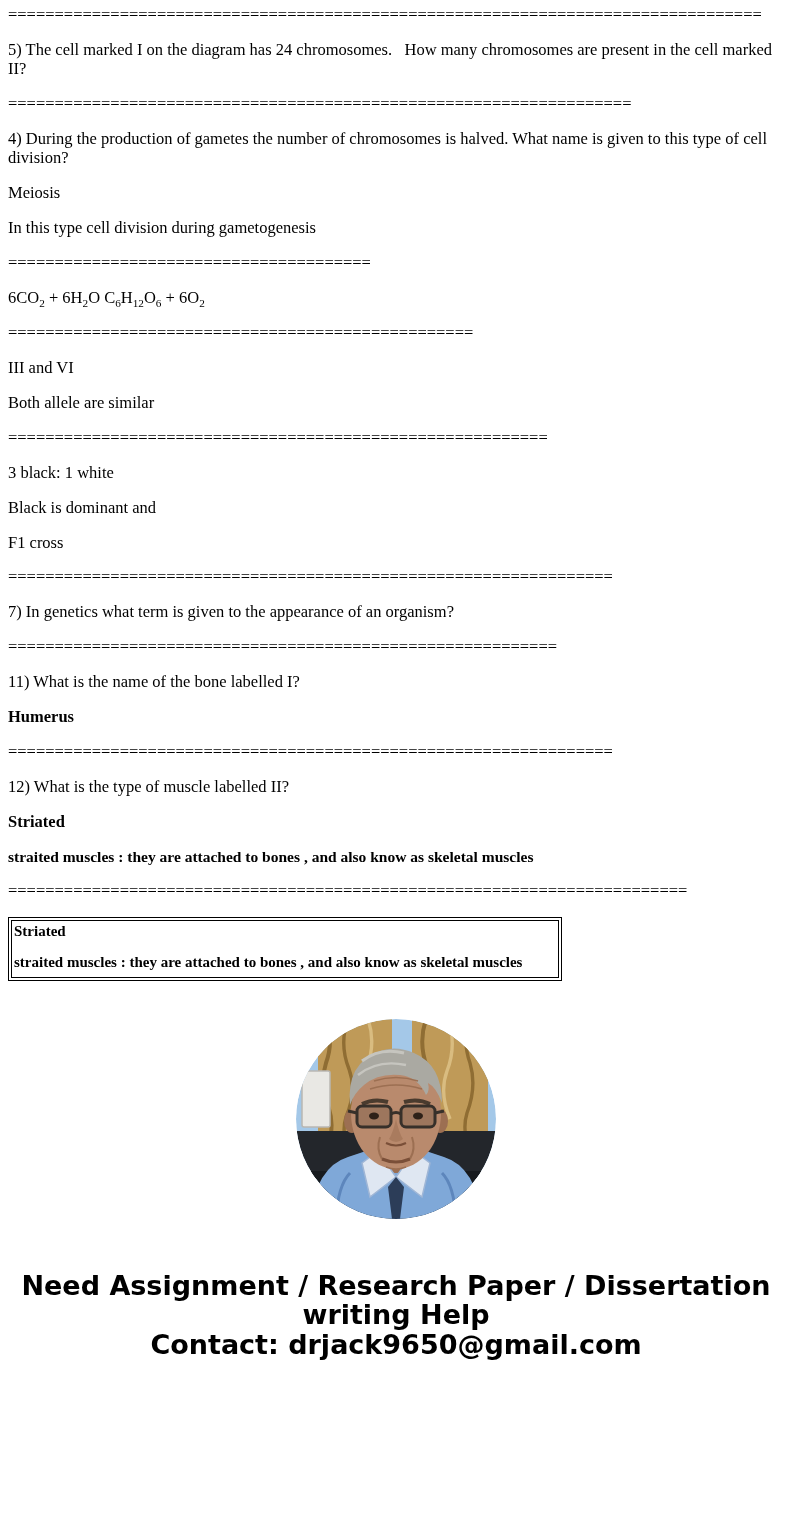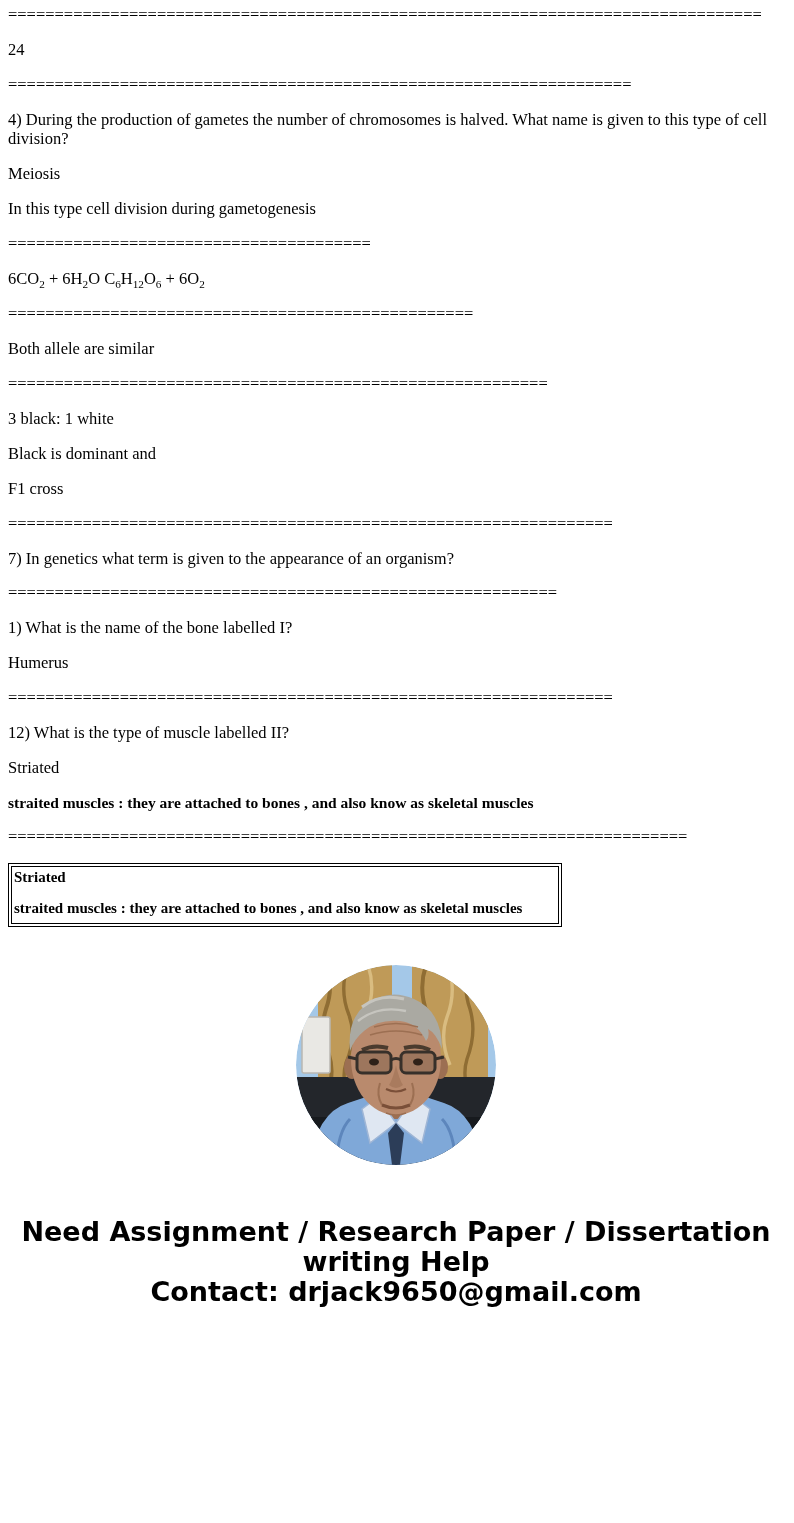--- a/index.html
+++ b/index.html
@@ -5,21 +5,21 @@
   html, body { margin: 0; padding: 0; background: #ffffff; color: #000000; }
   body {
     font-family: "Liberation Serif", "DejaVu Serif", serif;
     font-size: 16.5px;
     width: 794px;
   }
   .doc { padding: 6px 10px 20px 8px; }
   .block { margin: 0 0 16px 0; line-height: 1.15; }
   .sep { white-space: nowrap; overflow: hidden; letter-spacing: 0; }
   .pre { white-space: pre-wrap; }
-  .bold { font-weight: normal; }
+  .bold { font-weight: bold; }
   .bold-note { font-weight: bold; font-size: 15.5px; }
   sub { font-size: 0.68em; line-height: 0; }
 
   .answer-box {
     width: 548px;
     border: 1px solid #000;
     padding: 2px;
     margin: 8px 0 0 0;
     background: #fff;
   }
@@ -59,43 +59,44 @@
     color: #000;
   }
   .footer div { white-space: nowrap; }
 </style>
 </head>
 <body>
 
 <div class="doc">
 
   <p class="block sep">=================================================================================</p>
-  <p class="block">24</p>
+  <p class="block pre">5) The cell marked I on the diagram has 24 chromosomes.   How many chromosomes are present in the cell marked II?</p>
 
   <p class="block sep">===================================================================</p>
   <p class="block">4) During the production of gametes the number of chromosomes is halved. What name is given to this type of cell division?</p>
   <p class="block">Meiosis</p>
   <p class="block">In this type cell division during gametogenesis</p>
 
   <p class="block sep">=======================================</p>
   <p class="block">6CO<sub>2</sub> + 6H<sub>2</sub>O C<sub>6</sub>H<sub>12</sub>O<sub>6</sub> + 6O<sub>2</sub></p>
 
   <p class="block sep">==================================================</p>
+  <p class="block">III and VI</p>
   <p class="block">Both allele are similar</p>
 
   <p class="block sep">==========================================================</p>
   <p class="block">3 black: 1 white</p>
   <p class="block">Black is dominant and</p>
   <p class="block">F1 cross</p>
 
   <p class="block sep">=================================================================</p>
   <p class="block">7) In genetics what term is given to the appearance of an organism?</p>
 
   <p class="block sep">===========================================================</p>
-  <p class="block">1) What is the name of the bone labelled I?</p>
+  <p class="block">11) What is the name of the bone labelled I?</p>
   <p class="block bold">Humerus</p>
 
   <p class="block sep">=================================================================</p>
   <p class="block">12) What is the type of muscle labelled II?</p>
   <p class="block bold">Striated</p>
   <p class="block bold-note">straited muscles : they are attached to bones , and also know as skeletal muscles</p>
 
   <p class="block sep">=========================================================================</p>
 
   <div class="answer-box">

